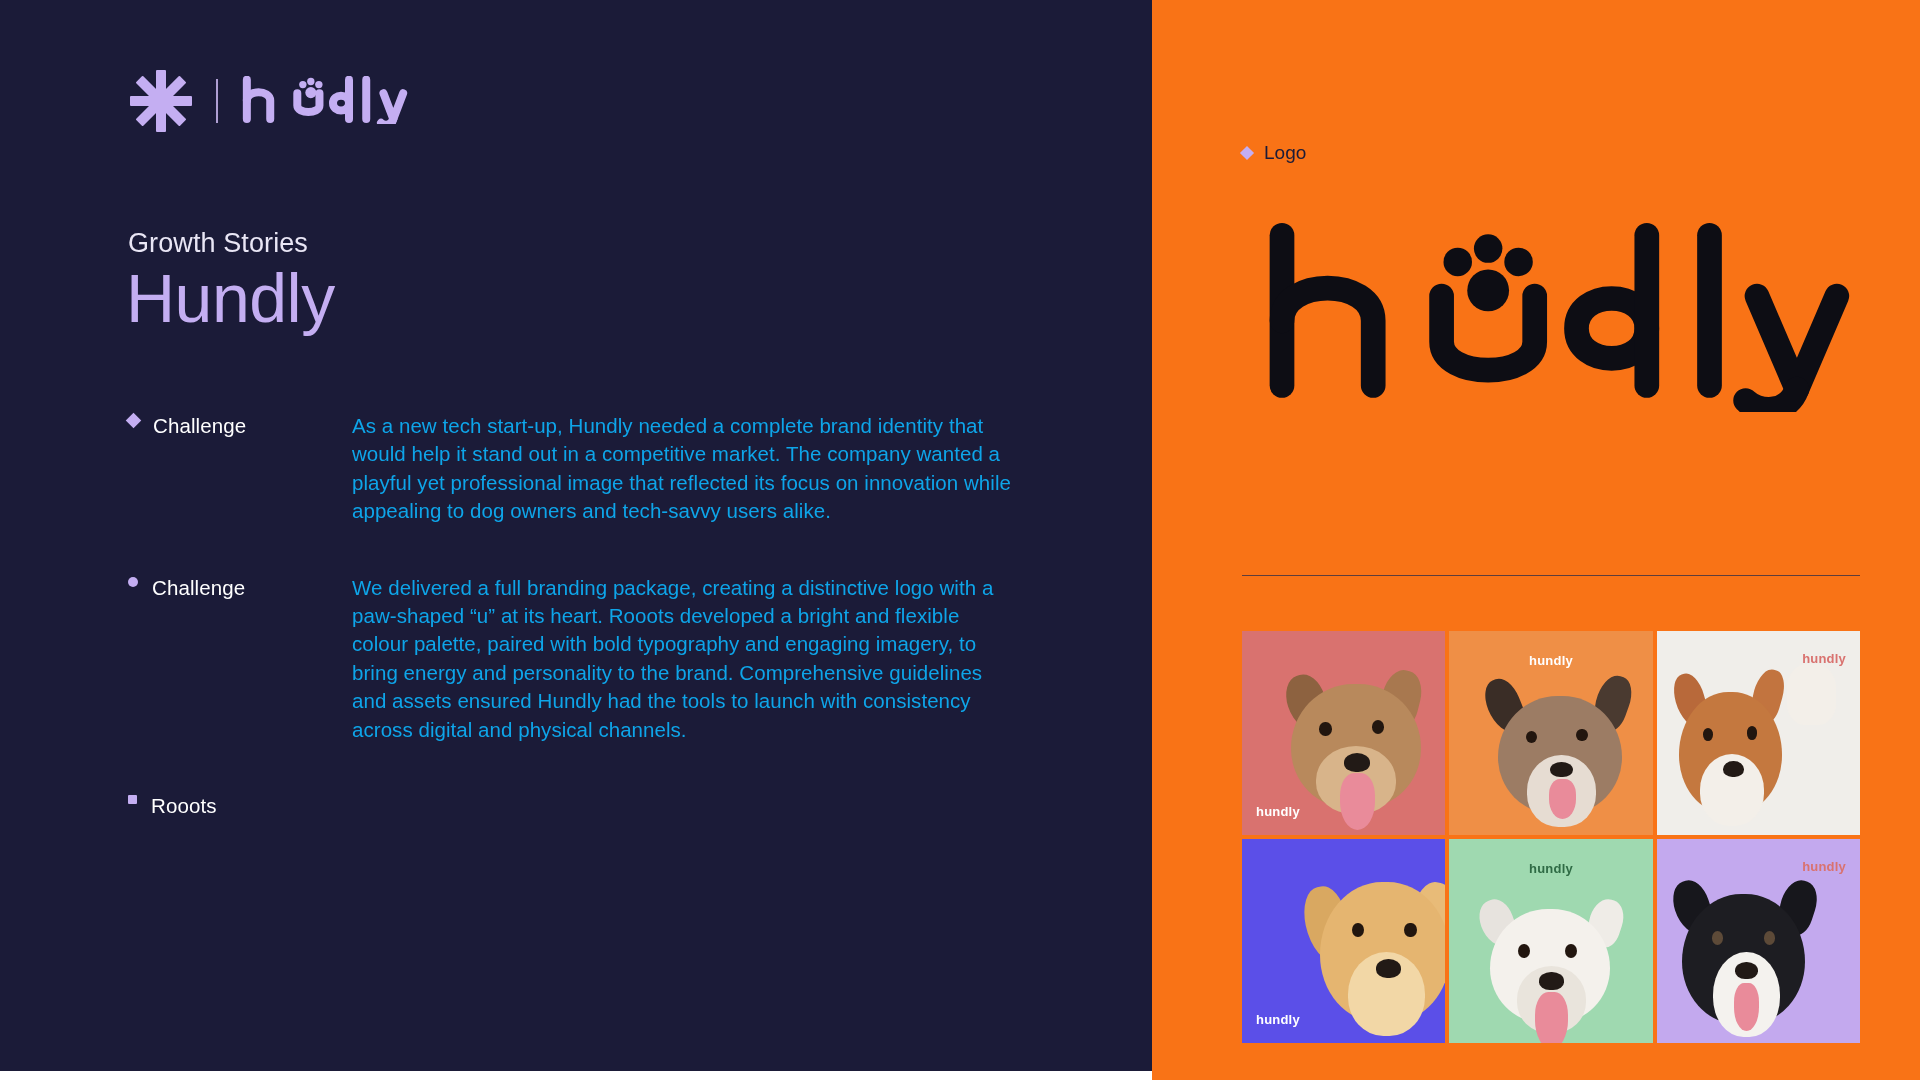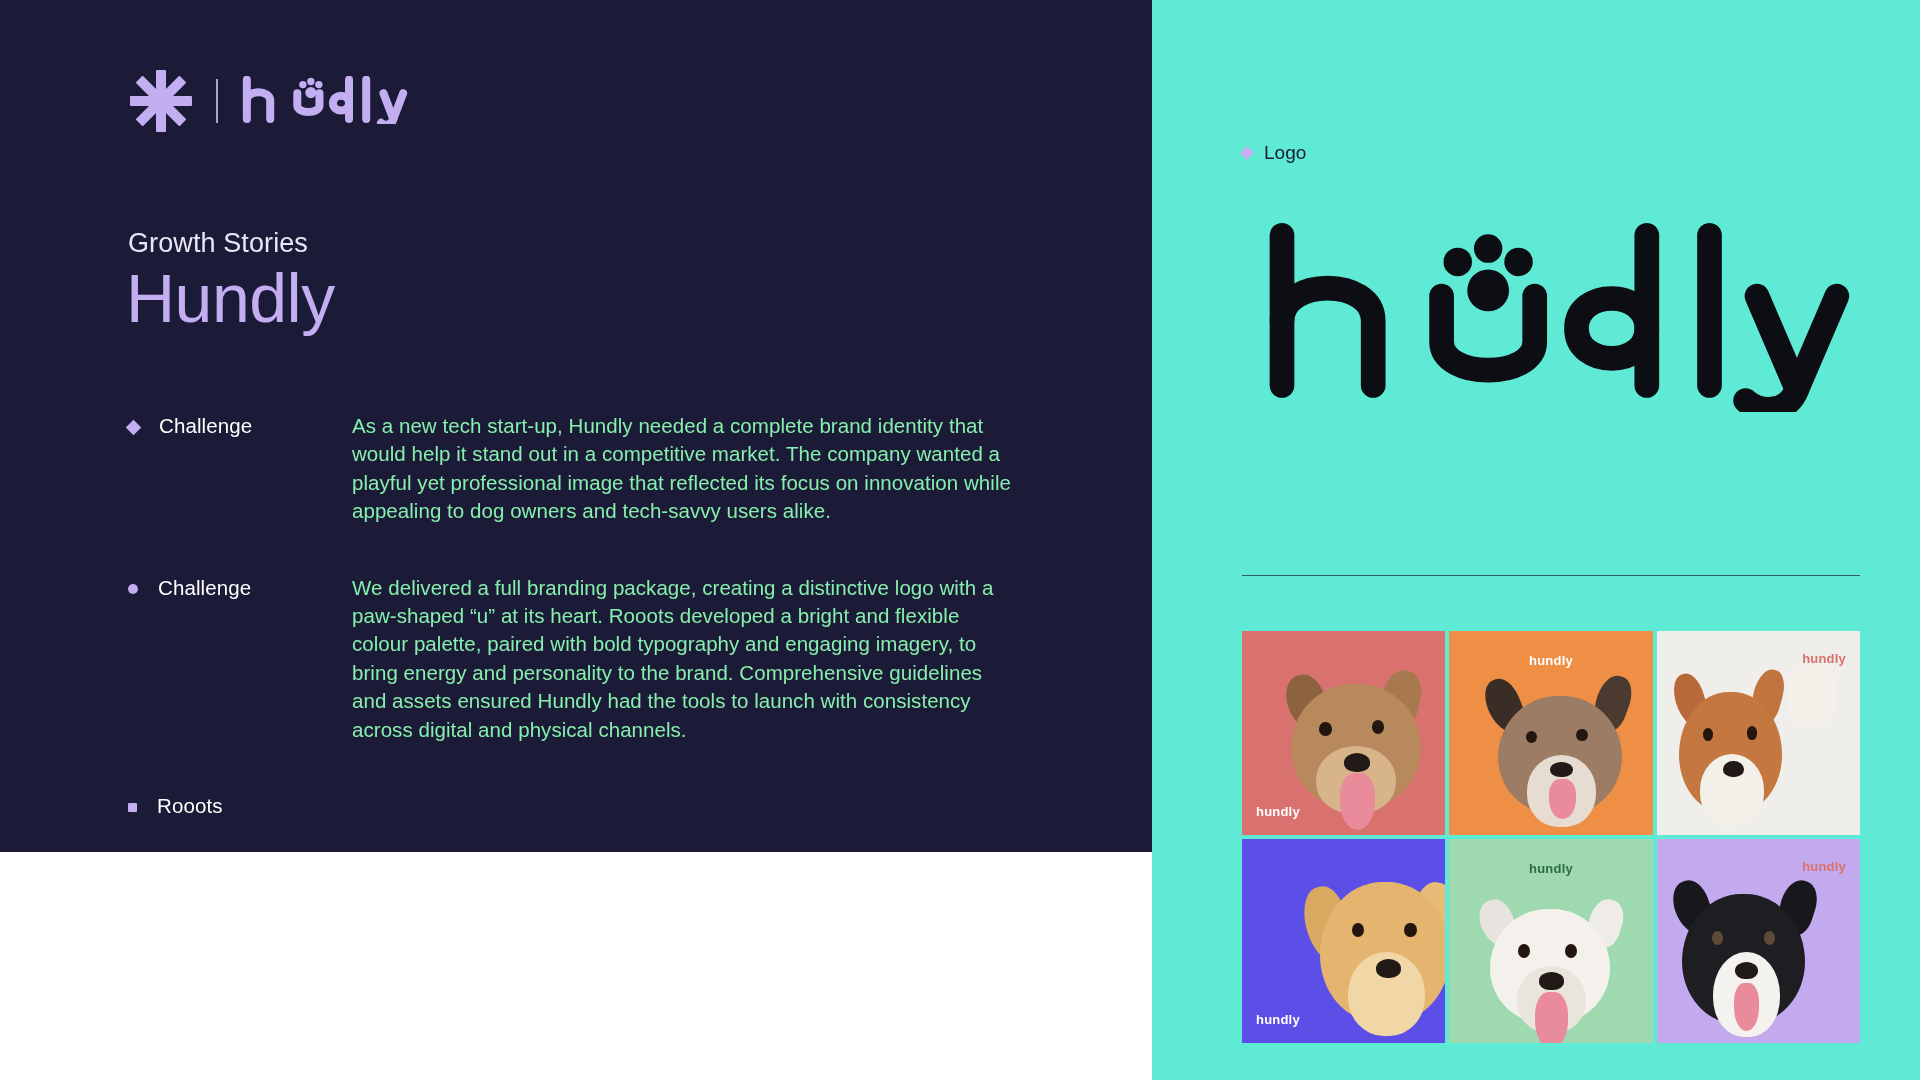--- a/index.html
+++ b/index.html
@@ -13,21 +13,21 @@
   .page {
     width: 1920px;
     height: 1080px;
     display: flex;
     position: relative;
   }
 
   
   .left {
     width: 1152px;
-    height: 852px;
+    height: 1071px;
     background: #1b1b38;
     position: relative;
     flex: 0 0 1152px;
   }
 
   .brand-row {
     position: absolute;
     left: 128px;
     top: 68px;
     display: flex;
@@ -77,22 +77,22 @@
   }
   .section {
     display: flex;
     align-items: flex-start;
     margin-bottom: 48px;
   }
   .sec-label {
     width: 224px;
     flex: 0 0 224px;
     display: flex;
-    align-items: center;
-    gap: 20px;
+    align-items: flex-start;
+    gap: 14px;
     padding-top: 2px;
   }
   .bullet {
     width: 11px;
     height: 11px;
     flex: 0 0 11px;
     background: #c4aef2;
     position: relative;
     top: 1px;
   }
@@ -100,30 +100,30 @@
   .bullet.circle  { border-radius: 50%; width: 10px; height: 10px; flex-basis: 10px; }
   .bullet.square  { border-radius: 1px; width: 9px; height: 9px; flex-basis: 9px; }
   .sec-label-text {
     font-size: 20.5px;
     color: #ffffff;
     letter-spacing: .1px;
   }
   .sec-body {
     font-size: 20.5px;
     line-height: 28.4px;
-    color: #86efac;
+    color: #0ea5e9;
     max-width: 665px;
     letter-spacing: .05px;
   }
 
   
   .right {
     flex: 1;
     height: 1080px;
-    background: #5eead4;
+    background: #f97316;
     position: relative;
   }
 
   .right-label {
     position: absolute;
     left: 90px;
     top: 142px;
     display: flex;
     align-items: center;
     gap: 12px;

